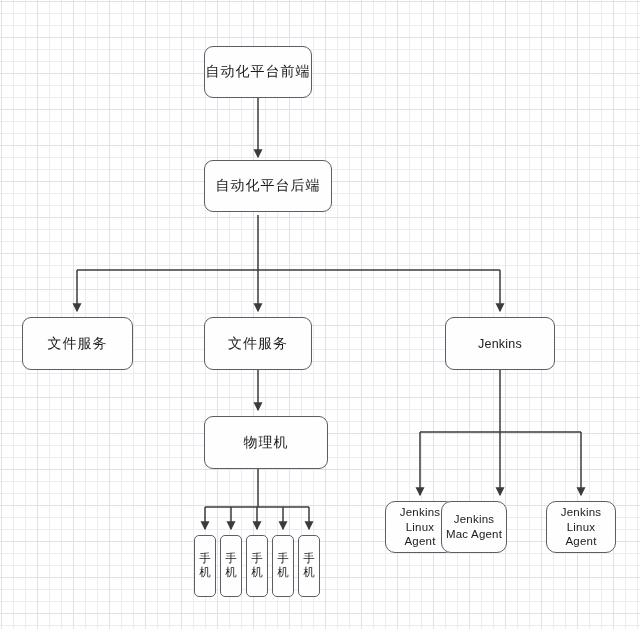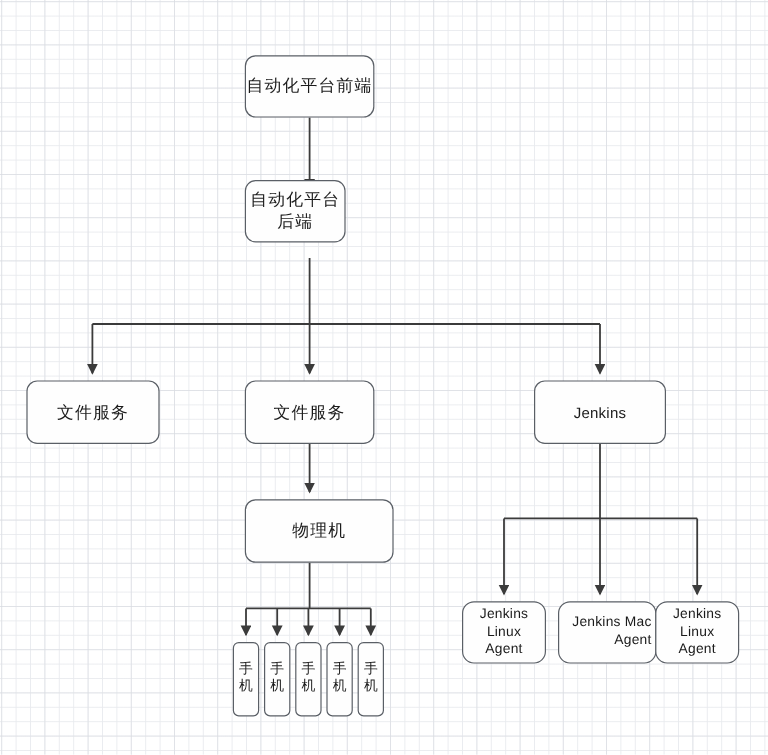--- a/index.html
+++ b/index.html
@@ -109,39 +109,39 @@
         <path d="M 420 432 L 420 495" fill="none" stroke="#3b3b3b" stroke-width="1.5" stroke-linecap="butt" marker-end="url(#arrowhead)"></path>
         <path d="M 500 432 L 500 495" fill="none" stroke="#3b3b3b" stroke-width="1.5" stroke-linecap="butt" marker-end="url(#arrowhead)"></path>
         <path d="M 581 432 L 581 495" fill="none" stroke="#3b3b3b" stroke-width="1.5" stroke-linecap="butt" marker-end="url(#arrowhead)"></path>
       </g>
   </svg>
 
   <div id="node-layer">
       <div class="node cjk" style="left: 204px; top: 46px; width: 108px; height: 52px;">
         <span>自动化平台前端</span>
       </div>
-      <div class="node cjk" style="left: 204px; top: 150px; width: 84px; height: 52px;">
+      <div class="node cjk" style="left: 204px; top: 160px; width: 128px; height: 52px;">
         <span>自动化平台后端</span>
       </div>
       <div class="node cjk" style="left: 22px; top: 317px; width: 111px; height: 53px; text-align: right;">
         <span>文件服务</span>
       </div>
       <div class="node cjk" style="left: 204px; top: 317px; width: 108px; height: 53px;">
         <span>文件服务</span>
       </div>
       <div class="node " style="left: 445px; top: 317px; width: 110px; height: 53px; text-align: right;">
         <span>Jenkins</span>
       </div>
       <div class="node cjk" style="left: 204px; top: 416px; width: 124px; height: 53px;">
         <span>物理机</span>
       </div>
       <div class="node agent" style="left: 385px; top: 501px; width: 70px; height: 52px;">
         <span>Jenkins Linux Agent</span>
       </div>
-      <div class="node agent" style="left: 465px; top: 501px; width: 82px; height: 52px; text-align: right;">
+      <div class="node agent" style="left: 441px; top: 501px; width: 66px; height: 52px;">
         <span>Jenkins Mac Agent</span>
       </div>
       <div class="node agent" style="left: 546px; top: 501px; width: 70px; height: 52px;">
         <span>Jenkins Linux Agent</span>
       </div>
       <div class="node phone" style="left: 194px; top: 535px; width: 22px; height: 62px;">
         <span>手机</span>
       </div>
       <div class="node phone" style="left: 220px; top: 535px; width: 22px; height: 62px;">
         <span>手机</span>

